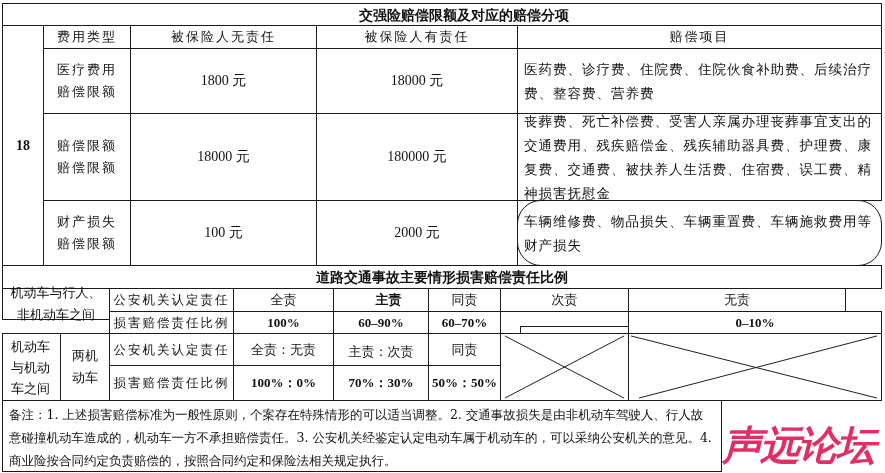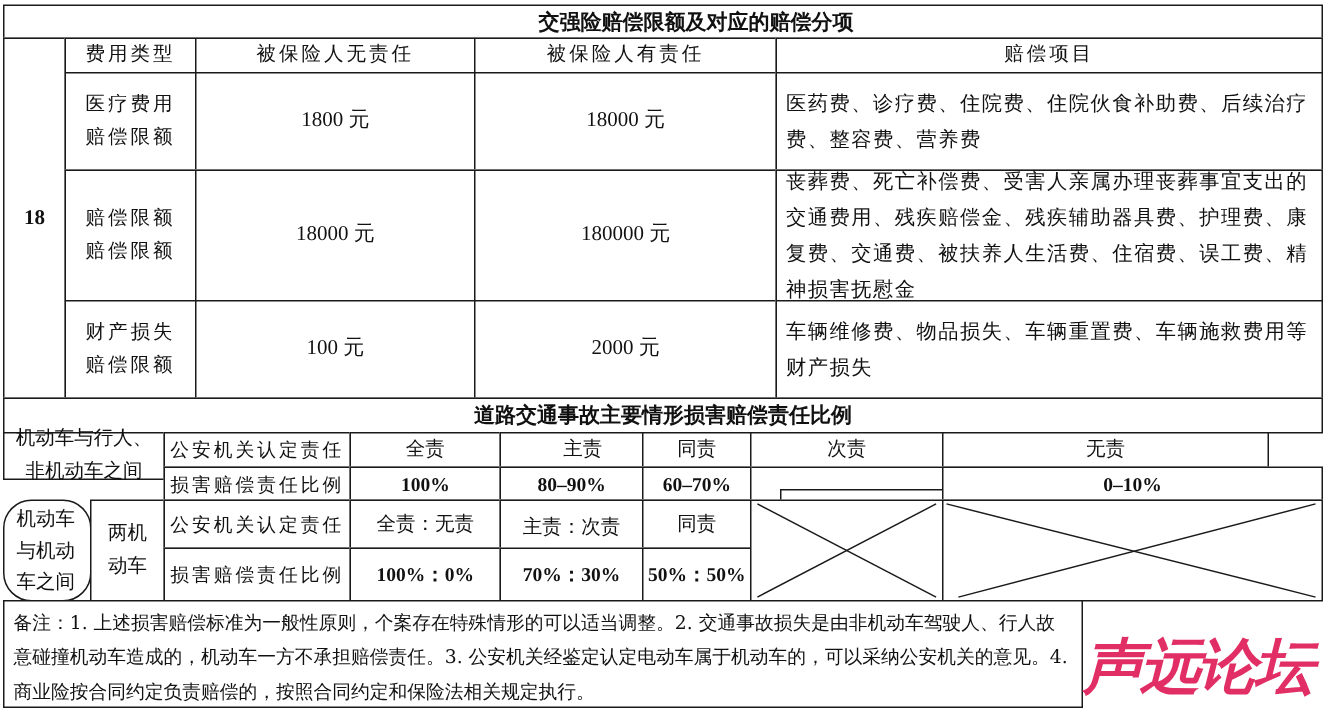--- a/index.html
+++ b/index.html
@@ -49,41 +49,41 @@
 <div class="c num" style="left:130px;top:113px;width:187px;height:88px;">18000 元</div>
 <div class="c num" style="left:316px;top:113px;width:202px;height:88px;">180000 元</div>
 <div class="c left items" style="left:517px;top:113px;width:365px;height:88px;">丧葬费、死亡补偿费、受害人亲属办理丧葬事宜支出的交通费用、残疾赔偿金、残疾辅助器具费、护理费、康复费、交通费、被扶养人生活费、住宿费、误工费、精神损害抚慰金</div>
 
 <div class="c sp" style="left:43px;top:200px;width:88px;height:66px;flex-direction:column;">
   <span>财产损失</span>
   <span>赔偿限额</span>
 </div>
 <div class="c num" style="left:130px;top:200px;width:187px;height:66px;">100 元</div>
 <div class="c num" style="left:316px;top:200px;width:202px;height:66px;">2000 元</div>
-<div class="c left items" style="left:517px;top:200px;width:365px;height:66px;">车辆维修费、物品损失、车辆重置费、车辆施救费用等财产损失</div>
+<div class="c left items" style="left:517px;top:200px;width:365px;height:66px;border-radius:24px;">车辆维修费、物品损失、车辆重置费、车辆施救费用等财产损失</div>
 
 <div class="c title" style="left:2px;top:265px;width:880px;height:24px;">道路交通事故主要情形损害赔偿责任比例</div>
 
 <div class="c" style="left:2px;top:288px;width:108px;height:32px;padding:0 4px;line-height:22px;">机动车与行人、非机动车之间</div>
 <div class="c sp" style="left:109px;top:288px;width:125px;height:24px;font-size:12.5px;">公安机关认定责任</div>
 <div class="c sp" style="left:109px;top:311px;width:125px;height:23px;font-size:12.5px;">损害赔偿责任比例</div>
 
 <div class="c" style="left:233px;top:288px;width:101px;height:24px;">全责</div>
-<div class="c" style="left:333px;top:288px;width:111px;height:24px;">主责</div>
+<div class="c" style="left:333px;top:288px;width:111px;height:24px;font-weight:bold;">主责</div>
 <div class="c" style="left:428px;top:288px;width:73px;height:24px;">同责</div>
 <div class="c" style="left:500px;top:288px;width:129px;height:24px;">次责</div>
 <div class="c" style="left:628px;top:288px;width:218px;height:24px;">无责</div>
 
 <div class="c numb" style="left:233px;top:311px;width:101px;height:23px;">100%</div>
-<div class="c numb" style="left:333px;top:311px;width:96px;height:23px;">80–90%</div>
+<div class="c numb" style="left:333px;top:311px;width:96px;height:23px;">60–90%</div>
 <div class="c numb" style="left:428px;top:311px;width:73px;height:23px;">60–70%</div>
 <div class="c numb" style="left:500px;top:326px;width:129px;height:23px;margin-left:20px;">30–40%</div>
 <div class="c numb" style="left:628px;top:311px;width:254px;height:23px;">0–10%</div>
 
-<div class="c" style="left:2px;top:333px;width:59px;height:68px;padding:0 8px;line-height:21px;justify-content:flex-start;text-align:left;border-radius:19px;">机动车与机动车之间</div>
+<div class="c" style="left:2px;top:333px;width:59px;height:68px;padding:0 8px;line-height:21px;justify-content:flex-start;text-align:left;">机动车与机动车之间</div>
 <div class="c" style="left:60px;top:333px;width:50px;height:68px;padding:0 10px;line-height:22px;">两机动车</div>
 <div class="c sp" style="left:109px;top:333px;width:125px;height:33px;font-size:12.5px;">公安机关认定责任</div>
 <div class="c sp" style="left:109px;top:365px;width:125px;height:36px;font-size:12.5px;">损害赔偿责任比例</div>
 
 <div class="c" style="left:233px;top:333px;width:101px;height:33px;">全责：无责</div>
 <div class="c" style="left:333px;top:333px;width:96px;height:37px;">主责：次责</div>
 <div class="c" style="left:428px;top:333px;width:73px;height:33px;">同责</div>
 
 <div class="c numb" style="left:233px;top:365px;width:101px;height:36px;">100%：0%</div>
 <div class="c numb" style="left:333px;top:365px;width:96px;height:36px;">70%：30%</div>

